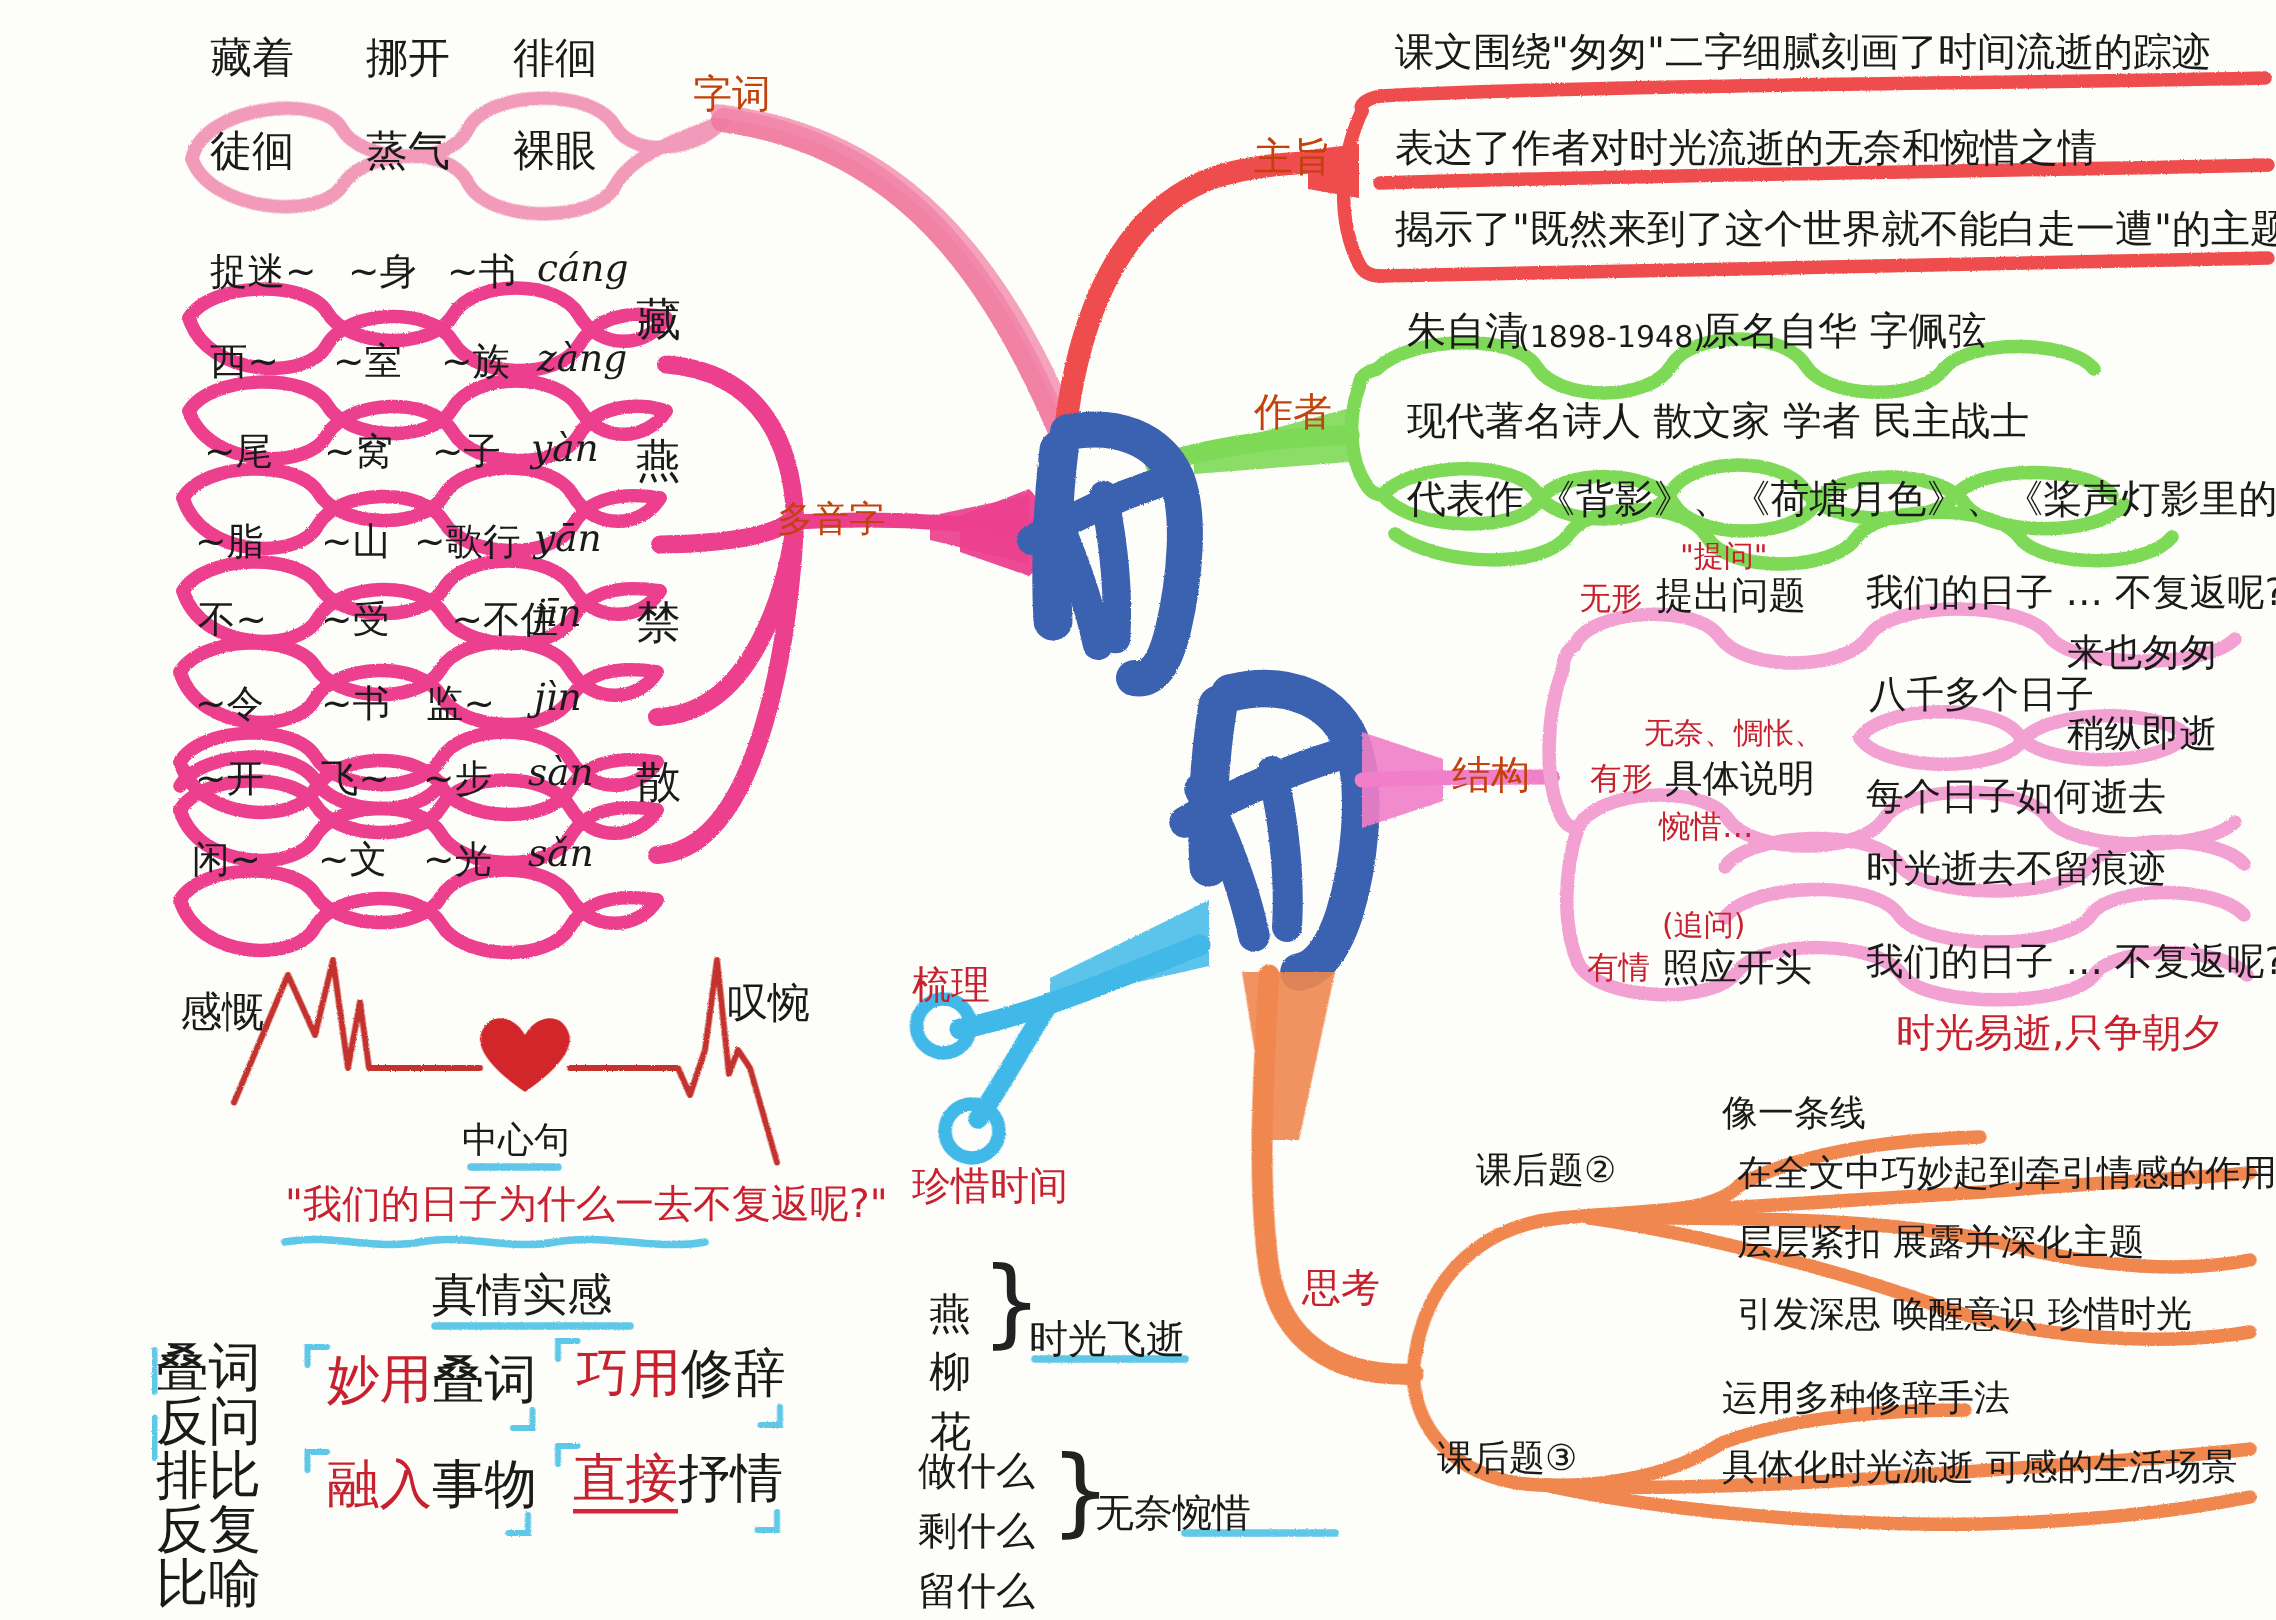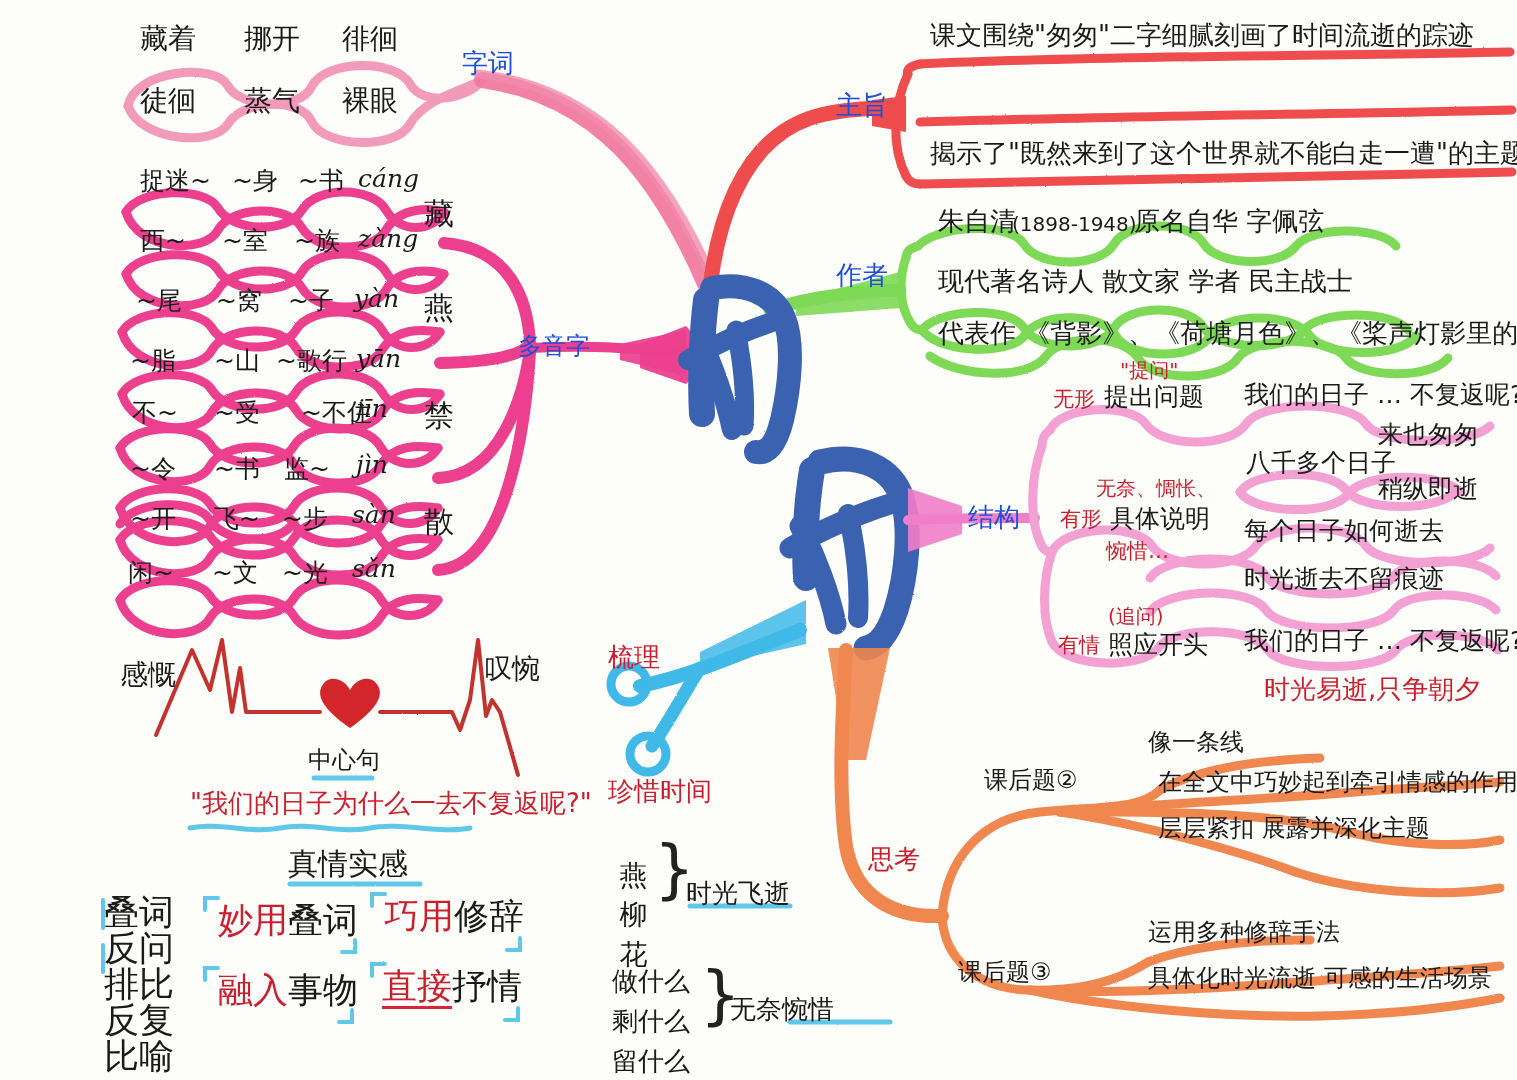--- a/index.html
+++ b/index.html
@@ -6,21 +6,21 @@
   body{
     width:1517px;height:1080px;overflow:hidden;
     background:#fdfdfa;
     font-family:"DejaVu Sans","Liberation Sans",sans-serif;
     position:relative;
   }
   #canvas{position:absolute;inset:0;width:1517px;height:1080px;}
   svg.layer{position:absolute;left:0;top:0;width:1517px;height:1080px;pointer-events:none;}
   .t{position:absolute;white-space:nowrap;line-height:1.05;}
   .ink{color:#1a1a1a;}
-  .red{color:#1d4ed8;}
+  .red{color:#c2410c;}
   .redd{color:#c9202f;}
   .u-red{border-bottom:3px solid #d8243a;padding-bottom:0px;}
   .f20{font-size:20px;}
   .f21{font-size:21px;}
   .f22{font-size:26px;}
   .f24{font-size:24px;}
   .f25{font-size:25px;}
   .f26{font-size:26px;}
   .f27{font-size:35px;}
   .f28{font-size:28px;}
@@ -241,20 +241,21 @@
   <div class="t ink f25" style="left:128px;top:560px;">闲~</div>
   <div class="t ink f25" style="left:212px;top:560px;">~文</div>
   <div class="t ink f25" style="left:282px;top:560px;">~光</div>
   <div class="t ink f25 py" style="left:352px;top:556px;">sǎn</div>
   <div class="t ink f30" style="left:424px;top:506px;">散</div>
 
   <div class="t red f24" style="left:518px;top:334px;">多音字</div>
 
   <div class="t red f26" style="left:836px;top:92px;">主旨</div>
   <div class="t ink f26" style="left:930px;top:22px;">课文围绕"匆匆"二字细腻刻画了时间流逝的踪迹</div>
+  <div class="t ink f26" style="left:930px;top:86px;">表达了作者对时光流逝的无奈和惋惜之情</div>
   <div class="t ink f26" style="left:930px;top:140px;">揭示了"既然来到了这个世界就不能白走一遭"的主题思想</div>
 
   <div class="t red f26" style="left:836px;top:262px;">作者</div>
   <div class="t ink f26" style="left:938px;top:208px;">朱自清</div>
   <div class="t ink f20" style="left:1012px;top:214px;">(1898-1948)</div>
   <div class="t ink f26" style="left:1134px;top:208px;">原名自华  字佩弦</div>
   <div class="t ink f26" style="left:938px;top:268px;">现代著名诗人  散文家  学者  民主战士</div>
   <div class="t ink f26" style="left:938px;top:320px;">代表作 《背影》、《荷塘月色》、《桨声灯影里的秦淮河》</div>
 
   <div class="t red f26" style="left:968px;top:504px;">结构</div>
@@ -281,20 +282,21 @@
   <div class="t redd f22" style="left:1264px;top:676px;">时光易逝,只争朝夕</div>
 
   <div class="t redd f26" style="left:608px;top:644px;">梳理</div>
   <div class="t redd f26" style="left:608px;top:778px;">珍惜时间</div>
 
   <div class="t redd f26" style="left:868px;top:846px;">思考</div>
   <div class="t ink f24" style="left:984px;top:768px;">课后题②</div>
   <div class="t ink f24" style="left:1148px;top:730px;">像一条线</div>
   <div class="t ink f24" style="left:1158px;top:770px;">在全文中巧妙起到牵引情感的作用</div>
   <div class="t ink f24" style="left:1158px;top:816px;">层层紧扣  展露并深化主题</div>
+  <div class="t ink f24" style="left:1158px;top:864px;">引发深思  唤醒意识  珍惜时光</div>
   <div class="t ink f24" style="left:958px;top:960px;">课后题③</div>
   <div class="t ink f24" style="left:1148px;top:920px;">运用多种修辞手法</div>
   <div class="t ink f24" style="left:1148px;top:966px;">具体化时光流逝   可感的生活场景</div>
 
   <div class="t ink f28" style="left:120px;top:660px;">感慨</div>
   <div class="t ink f28" style="left:484px;top:654px;">叹惋</div>
   <div class="t ink f24" style="left:308px;top:748px;">中心句</div>
   <div class="t redd f26" style="left:190px;top:790px;">"我们的日子为什么一去不复返呢?"</div>
 
   <div class="t ink f30" style="left:288px;top:848px;">真情实感</div>

